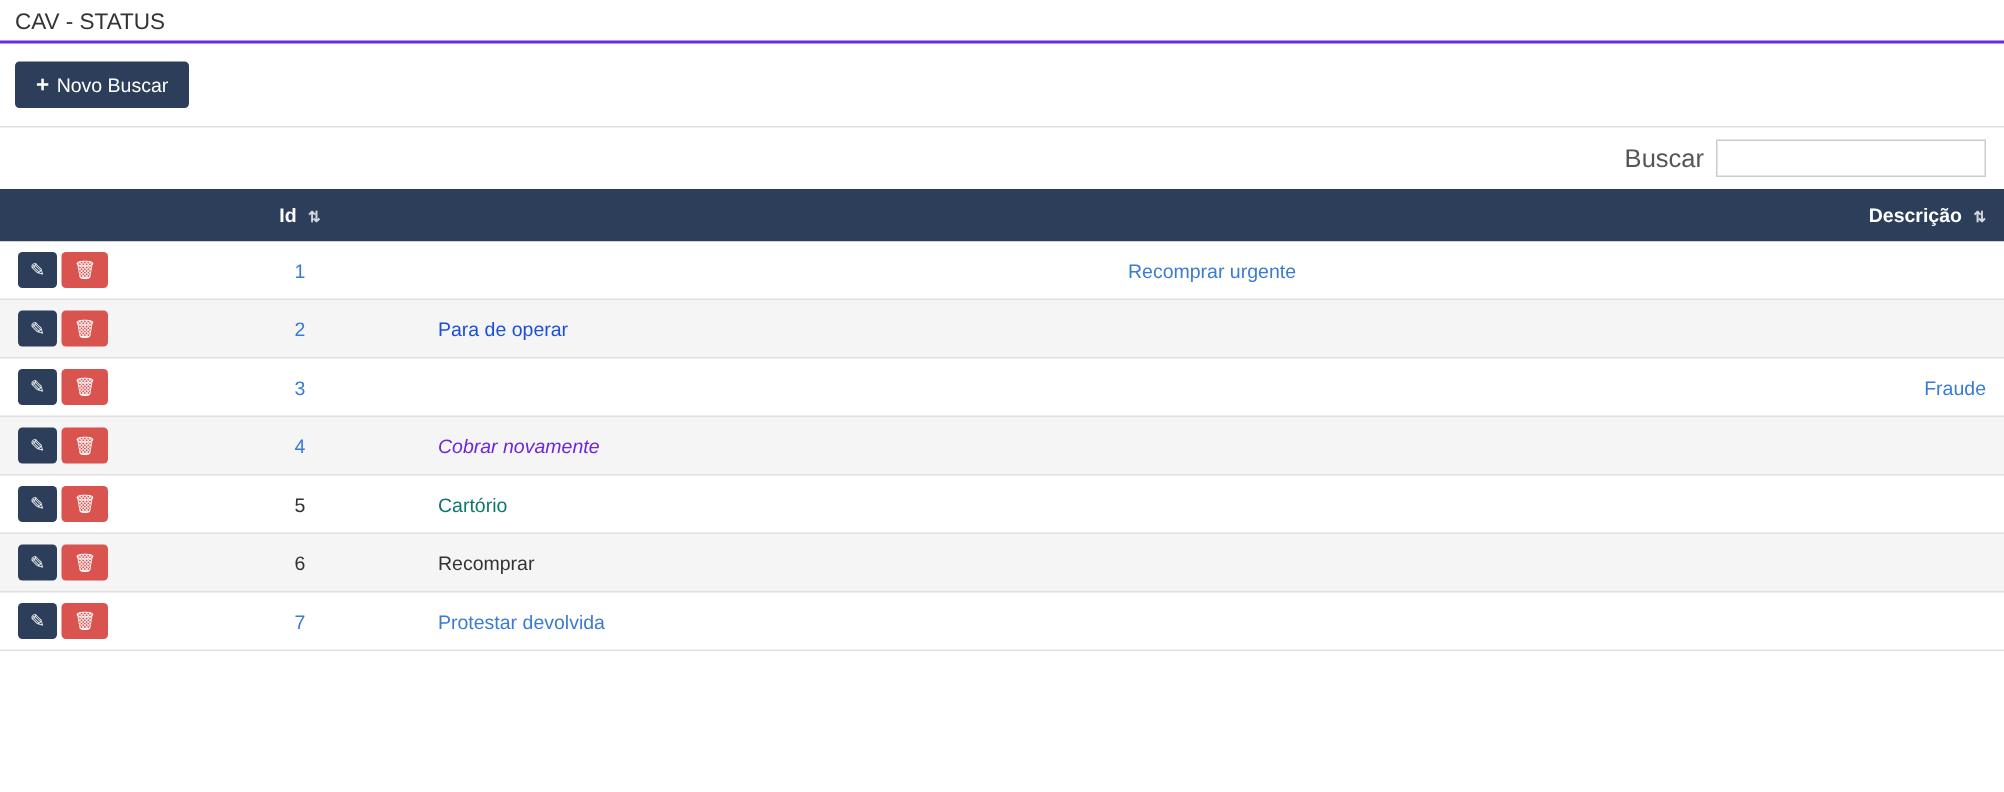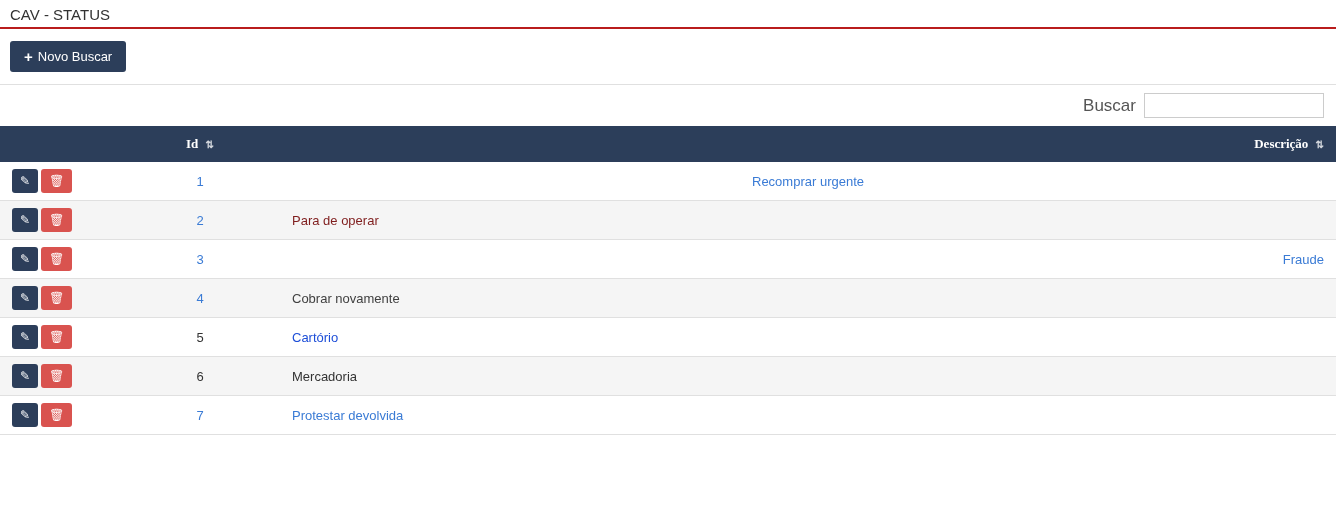--- a/index.html
+++ b/index.html
@@ -3,21 +3,21 @@
   <meta charset="utf-8">
   <style>
     * { box-sizing: border-box; margin: 0; padding: 0; }
     body { font-family: Arial, sans-serif; font-size: 14px; background: #fff; color: #333; }
 
     .page-title {
       font-size: 15px;
       font-weight: normal;
       padding: 6px 10px 4px 10px;
       color: #333;
-      border-bottom: 2px solid #b91c1c;
+      border-bottom: 2px solid #6d28d9;
       margin-bottom: 0;
     }
 
     .toolbar {
       padding: 12px 10px;
       border-bottom: 1px solid #e0e0e0;
     }
 
     .btn-new {
       background: #2c3e5a;
@@ -61,21 +61,20 @@
     thead tr {
       background: #2c3e5a;
       color: #fff;
     }
 
     thead th {
       padding: 10px 12px;
       text-align: left;
       font-size: 13px;
       font-weight: bold;
-      font-family: Liberation Serif, serif;
     }
 
     thead th.col-id {
       width: 160px;
       text-align: center;
     }
 
     thead th.col-desc {
       text-align: right;
     }
@@ -157,41 +156,41 @@
   </thead>
   <tbody id="table-body">
   <tr>
         <td class="td-actions"><button class="btn-edit"><span>✎</span></button><button class="btn-delete"><span>🗑</span></button></td>
         <td class="td-id" style="color: rgb(58, 123, 213);">1</td>
         <td style="color: rgb(58, 123, 213); text-align: center;">Recomprar urgente</td>
       </tr>
       <tr>
         <td class="td-actions"><button class="btn-edit"><span>✎</span></button><button class="btn-delete"><span>🗑</span></button></td>
         <td class="td-id" style="color: rgb(58, 123, 213);">2</td>
-        <td style="color: #7f1d1d;">Para de operar</td>
+        <td style="color: #1d4ed8;">Para de operar</td>
       </tr>
       <tr>
         <td class="td-actions"><button class="btn-edit"><span>✎</span></button><button class="btn-delete"><span>🗑</span></button></td>
         <td class="td-id" style="color: rgb(58, 123, 213);">3</td>
         <td style="color: rgb(58, 123, 213); text-align: right;">Fraude</td>
       </tr>
       <tr>
         <td class="td-actions"><button class="btn-edit"><span>✎</span></button><button class="btn-delete"><span>🗑</span></button></td>
         <td class="td-id" style="color: rgb(58, 123, 213);">4</td>
-        <td style="color: #404040;">Cobrar novamente</td>
+        <td style="color: #6d28d9; font-style: italic;">Cobrar novamente</td>
       </tr>
       <tr>
         <td class="td-actions"><button class="btn-edit"><span>✎</span></button><button class="btn-delete"><span>🗑</span></button></td>
         <td class="td-id" style="color: rgb(51, 51, 51);">5</td>
-        <td style="color: #1d4ed8;">Cartório</td>
+        <td style="color: #0f766e;">Cartório</td>
       </tr>
       <tr>
         <td class="td-actions"><button class="btn-edit"><span>✎</span></button><button class="btn-delete"><span>🗑</span></button></td>
         <td class="td-id" style="color: rgb(51, 51, 51);">6</td>
-        <td style="color: rgb(51, 51, 51);">Mercadoria</td>
+        <td style="color: rgb(51, 51, 51);">Recomprar</td>
       </tr>
       <tr>
         <td class="td-actions"><button class="btn-edit"><span>✎</span></button><button class="btn-delete"><span>🗑</span></button></td>
         <td class="td-id" style="color: rgb(58, 123, 213);">7</td>
         <td style="color: rgb(58, 123, 213);">Protestar devolvida</td>
       </tr>
     </tbody>
 </table>
 
 </body></html>

